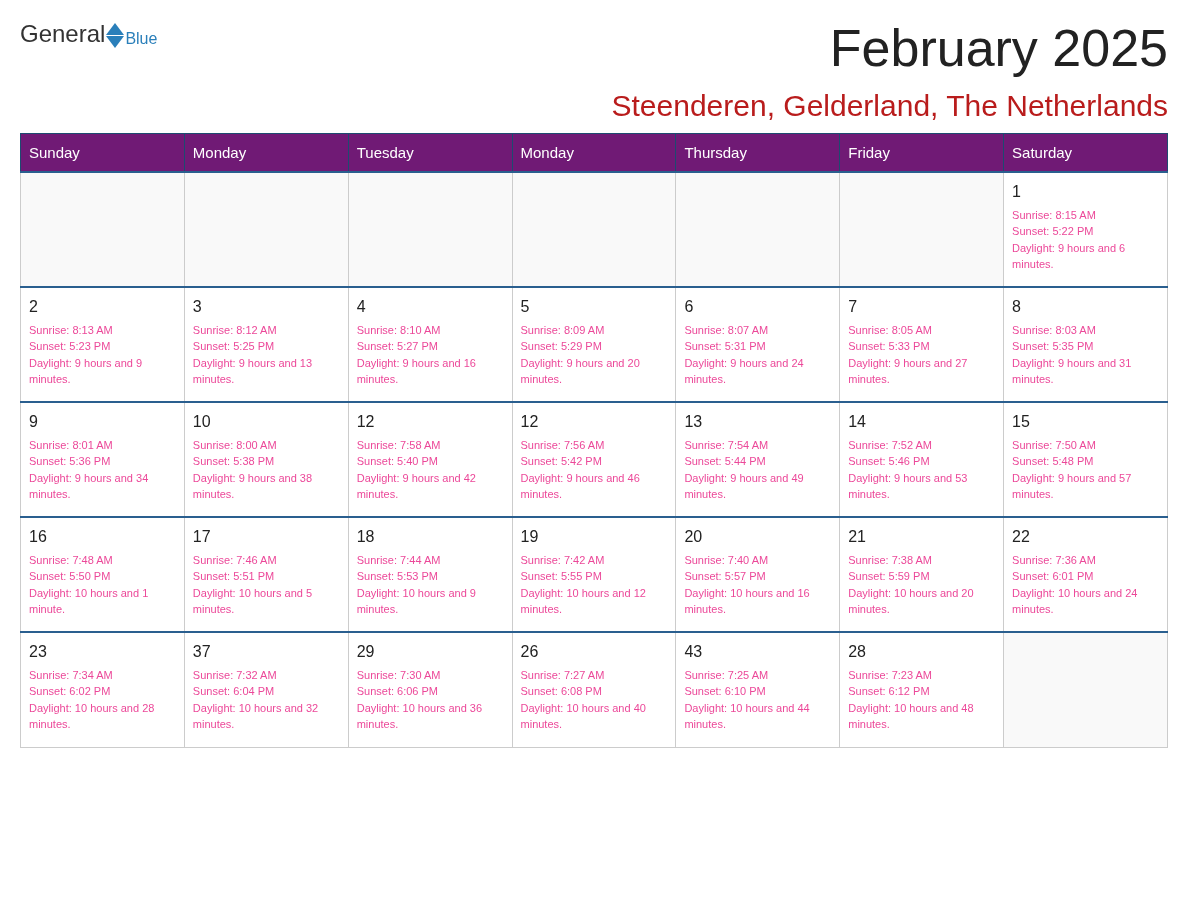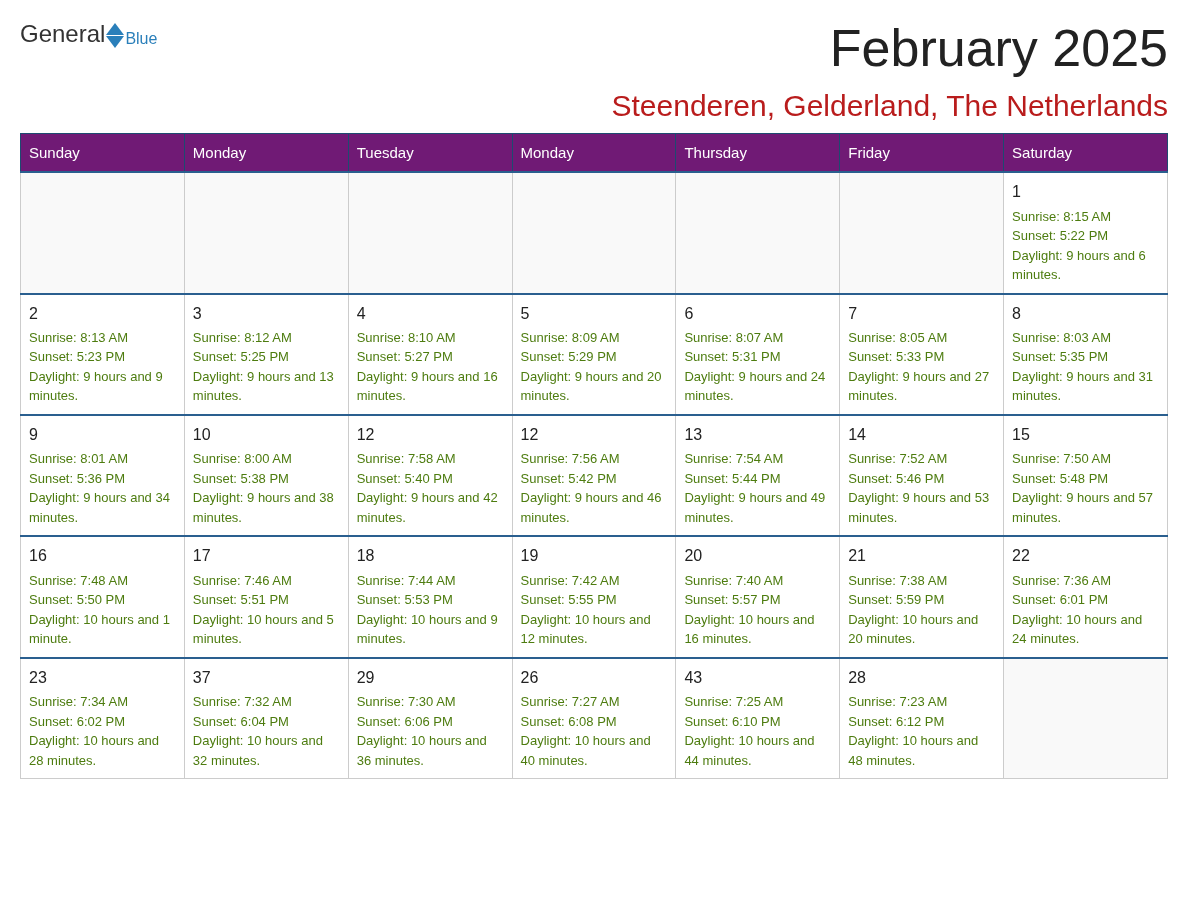--- a/index.html
+++ b/index.html
@@ -78,22 +78,22 @@
       border-top: 2px solid #2a5f8f;
     }
     .day-number {
       font-size: 16px;
       font-weight: normal;
       color: #222;
       display: block;
       margin-bottom: 3px;
     }
     .day-info {
-      font-size: 13px;
-      color: #4d7c0f;
+      font-size: 11px;
+      color: #ec4899;
       line-height: 1.5;
     }
     .empty-cell {
       background: #f9f9f9;
     }
     .row-week td {
       height: 115px;
     }
   </style>
 </head>

